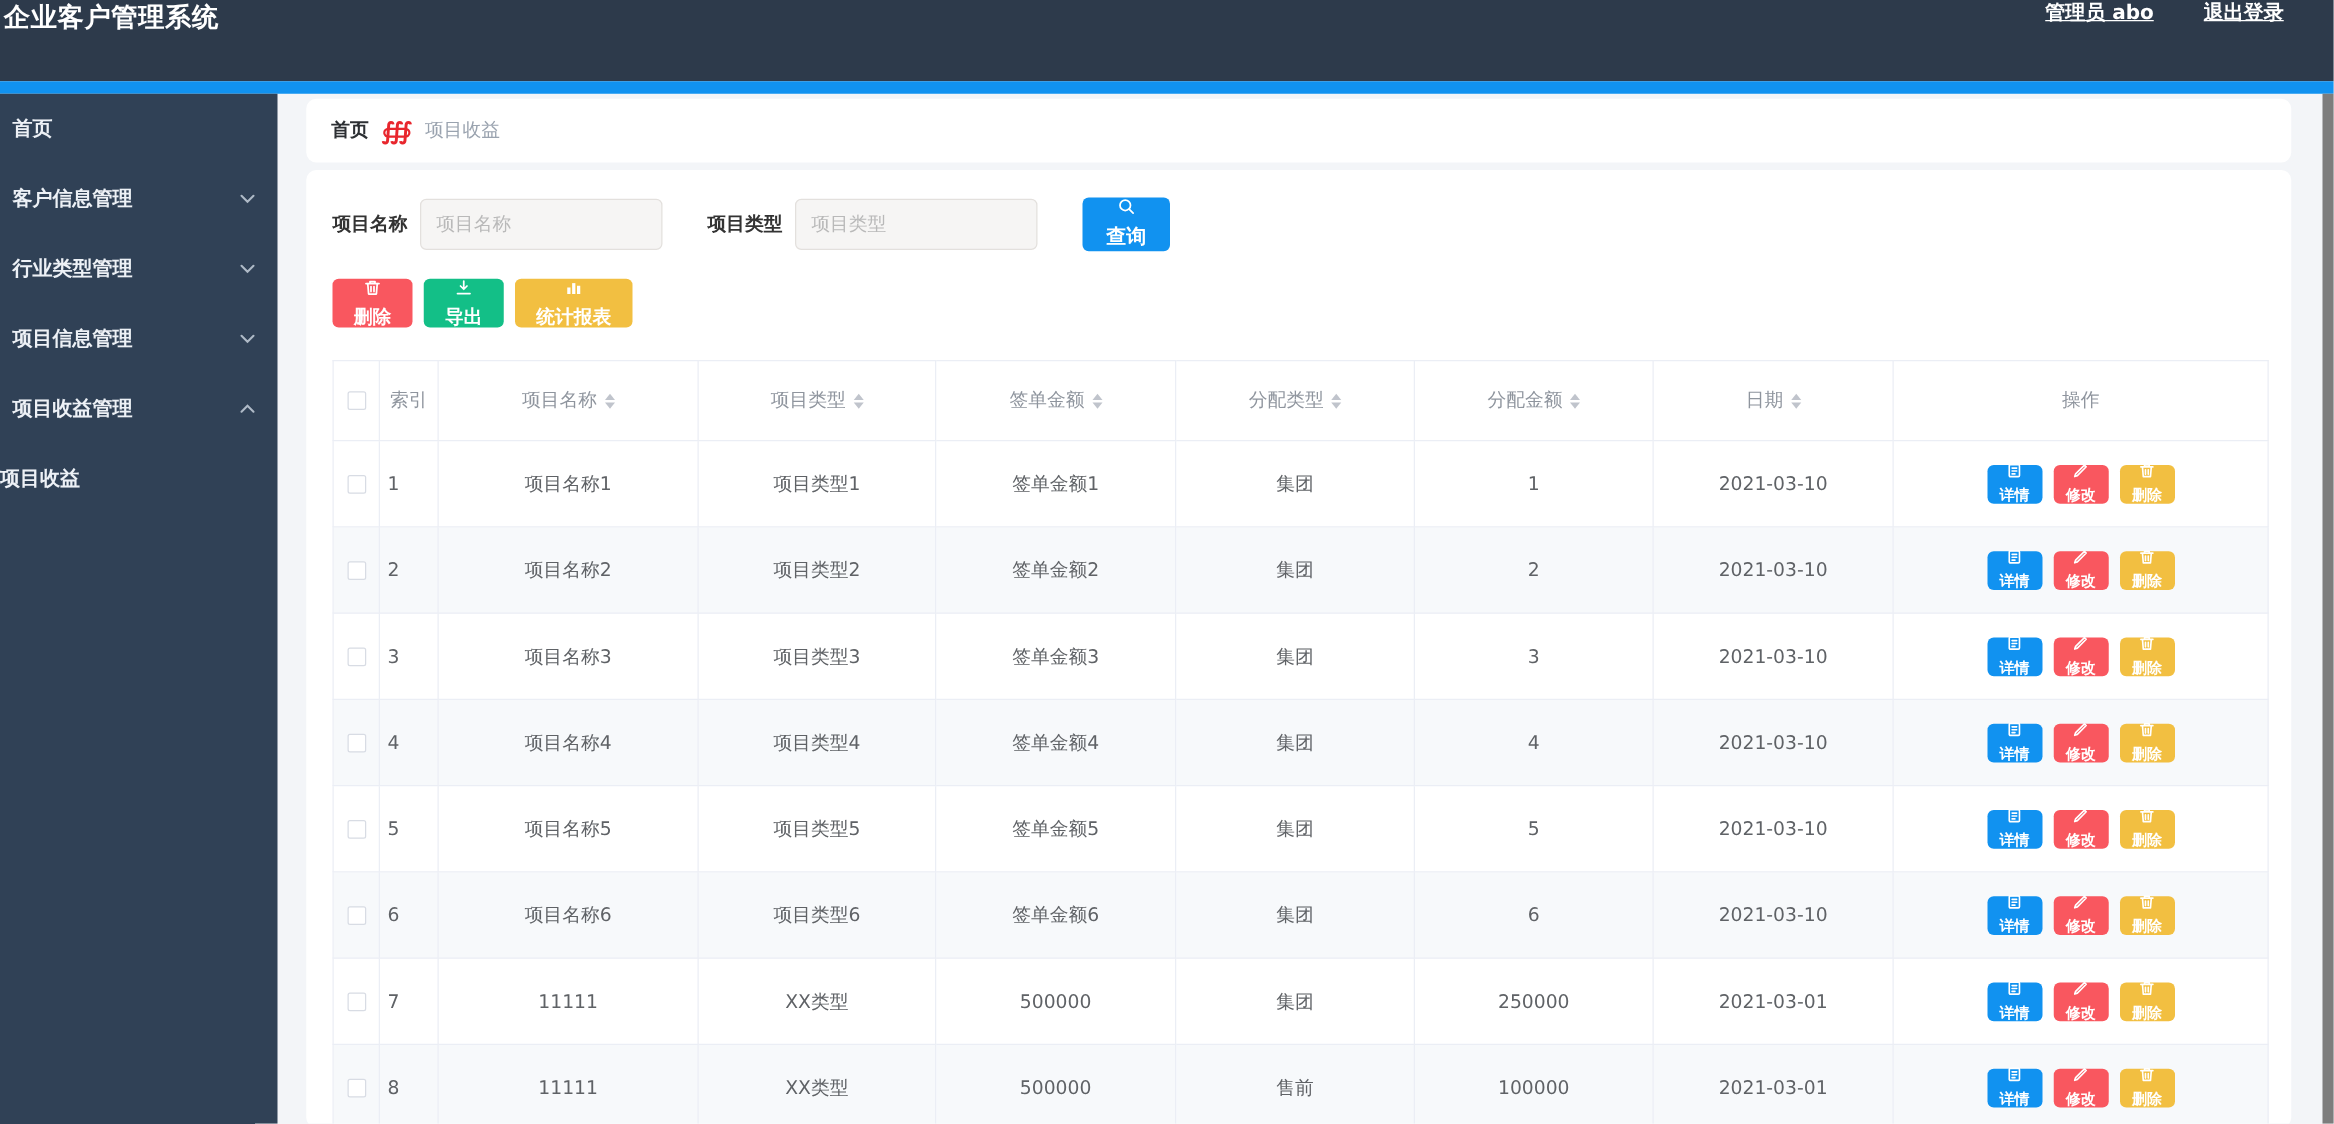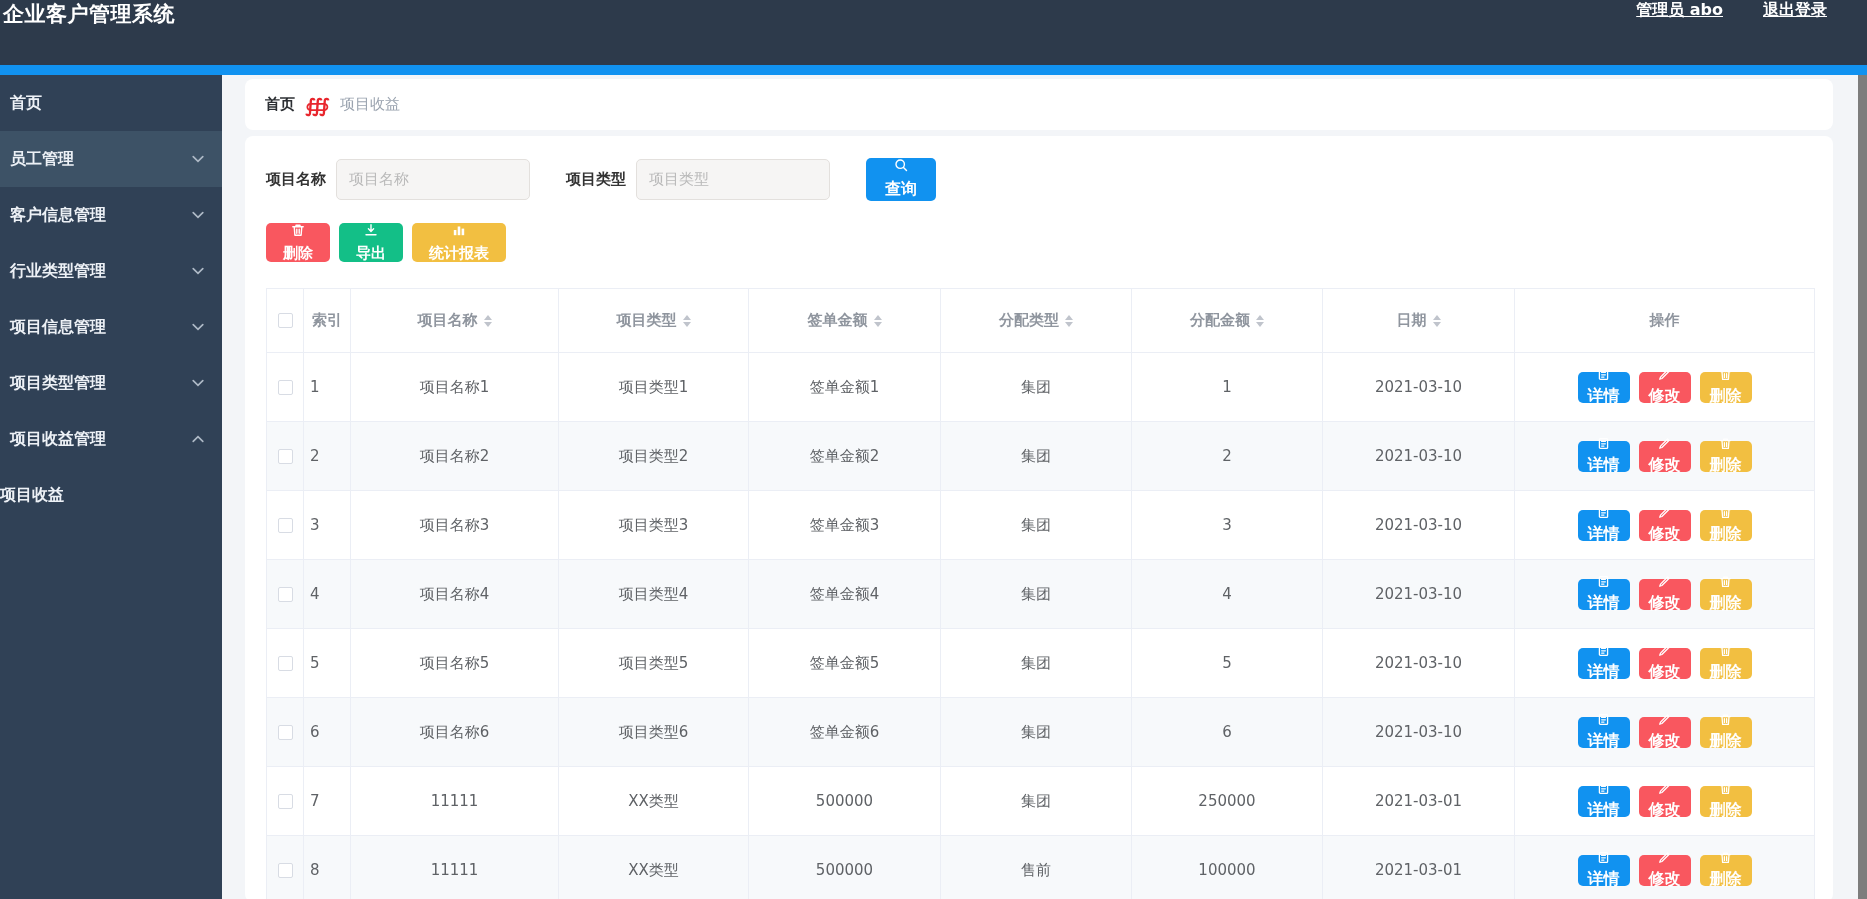--- a/index.html
+++ b/index.html
@@ -54,88 +54,72 @@
   .toolbar { display:flex; gap:9px; margin-top:22px; }
   .toolbar .btn { height:39px; padding:0 17px; font-size:15px; }
   .btn-red { background:var(--c-red,#f9575f); }
   .btn-green { background:var(--c-green,#13bf87); }
   .btn-yellow { background:var(--c-yellow,#f2bf41); }
   .btn-blue { background:var(--c-primary,#0f90f1); }
 
   
   table { border-collapse:collapse; margin-top:26px; width:1548px; table-layout:fixed; }
   th, td { border:1px solid #ebeef5; text-align:center; font-size:15px; }
-  thead th { height:64px; color:#8f959e; font-weight:700; background:#fff; line-height:1.5; }
+  thead th { height:64px; color:#8f959e; font-weight:400; background:#fff; line-height:1.5; }
   tbody td { height:69px; color:#5f6266; background:#fff; }
   tbody tr.striped td { background:#f7f9fb; }
   td.idx-cell { text-align:left; padding-left:6px; }
   .th-inner { display:inline-flex; align-items:center; justify-content:center; gap:6px; }
   .carets { display:inline-flex; flex-direction:column; gap:2px; cursor:pointer; }
   .caret-up { width:0; height:0; border-left:4px solid transparent;
     border-right:4px solid transparent; border-bottom:5px solid #c0c4cc; }
   .caret-down { width:0; height:0; border-left:4px solid transparent;
     border-right:4px solid transparent; border-top:5px solid #c0c4cc; }
   .checkbox { width:15px; height:15px; border:1px solid #d8dce4; border-radius:2px;
     background:#fff; margin:0 auto; cursor:pointer; }
   .row-actions { display:flex; gap:9px; justify-content:center; }
-  .row-actions .btn { height:31px; padding:4px 10px; font-size:16px; gap:5px; }
+  .row-actions .btn { height:31px; padding:4px 10px; font-size:12px; gap:5px; }
   .row-actions .btn svg { width:13px; height:13px; }
 </style>
 </head>
 <body>
 
 <div class="navbar">
   <div class="title">企业客户管理系统</div>
   <div class="right">
     <span>管理员 abo</span>
     <span>退出登录</span>
   </div>
 </div>
 <div class="bluestrip"></div>
 
 <div class="main-wrap">
   <div class="sidebar">
     <div>
         <div class="side-item">
           <span>首页</span>
         </div>
-        <div class="side-item active">
-          <span>员工管理</span>
-          <span class="arrow">
-            <svg viewBox="0 0 10 6" fill="none" stroke="currentColor" stroke-width="1.4" stroke-linecap="round">
-              <path d="M1 1l4 4 4-4"></path>
-            </svg>
-          </span>
-        </div>
         <div class="side-item">
           <span>客户信息管理</span>
           <span class="arrow">
             <svg viewBox="0 0 10 6" fill="none" stroke="currentColor" stroke-width="1.4" stroke-linecap="round">
               <path d="M1 1l4 4 4-4"></path>
             </svg>
           </span>
         </div>
         <div class="side-item">
           <span>行业类型管理</span>
           <span class="arrow">
             <svg viewBox="0 0 10 6" fill="none" stroke="currentColor" stroke-width="1.4" stroke-linecap="round">
               <path d="M1 1l4 4 4-4"></path>
             </svg>
           </span>
         </div>
         <div class="side-item">
           <span>项目信息管理</span>
-          <span class="arrow">
-            <svg viewBox="0 0 10 6" fill="none" stroke="currentColor" stroke-width="1.4" stroke-linecap="round">
-              <path d="M1 1l4 4 4-4"></path>
-            </svg>
-          </span>
-        </div>
-        <div class="side-item">
-          <span>项目类型管理</span>
           <span class="arrow">
             <svg viewBox="0 0 10 6" fill="none" stroke="currentColor" stroke-width="1.4" stroke-linecap="round">
               <path d="M1 1l4 4 4-4"></path>
             </svg>
           </span>
         </div>
         <div class="side-item">
           <span>项目收益管理</span>
           <span class="arrow">
             <svg viewBox="0 0 10 6" fill="none" stroke="currentColor" stroke-width="1.4" stroke-linecap="round">

